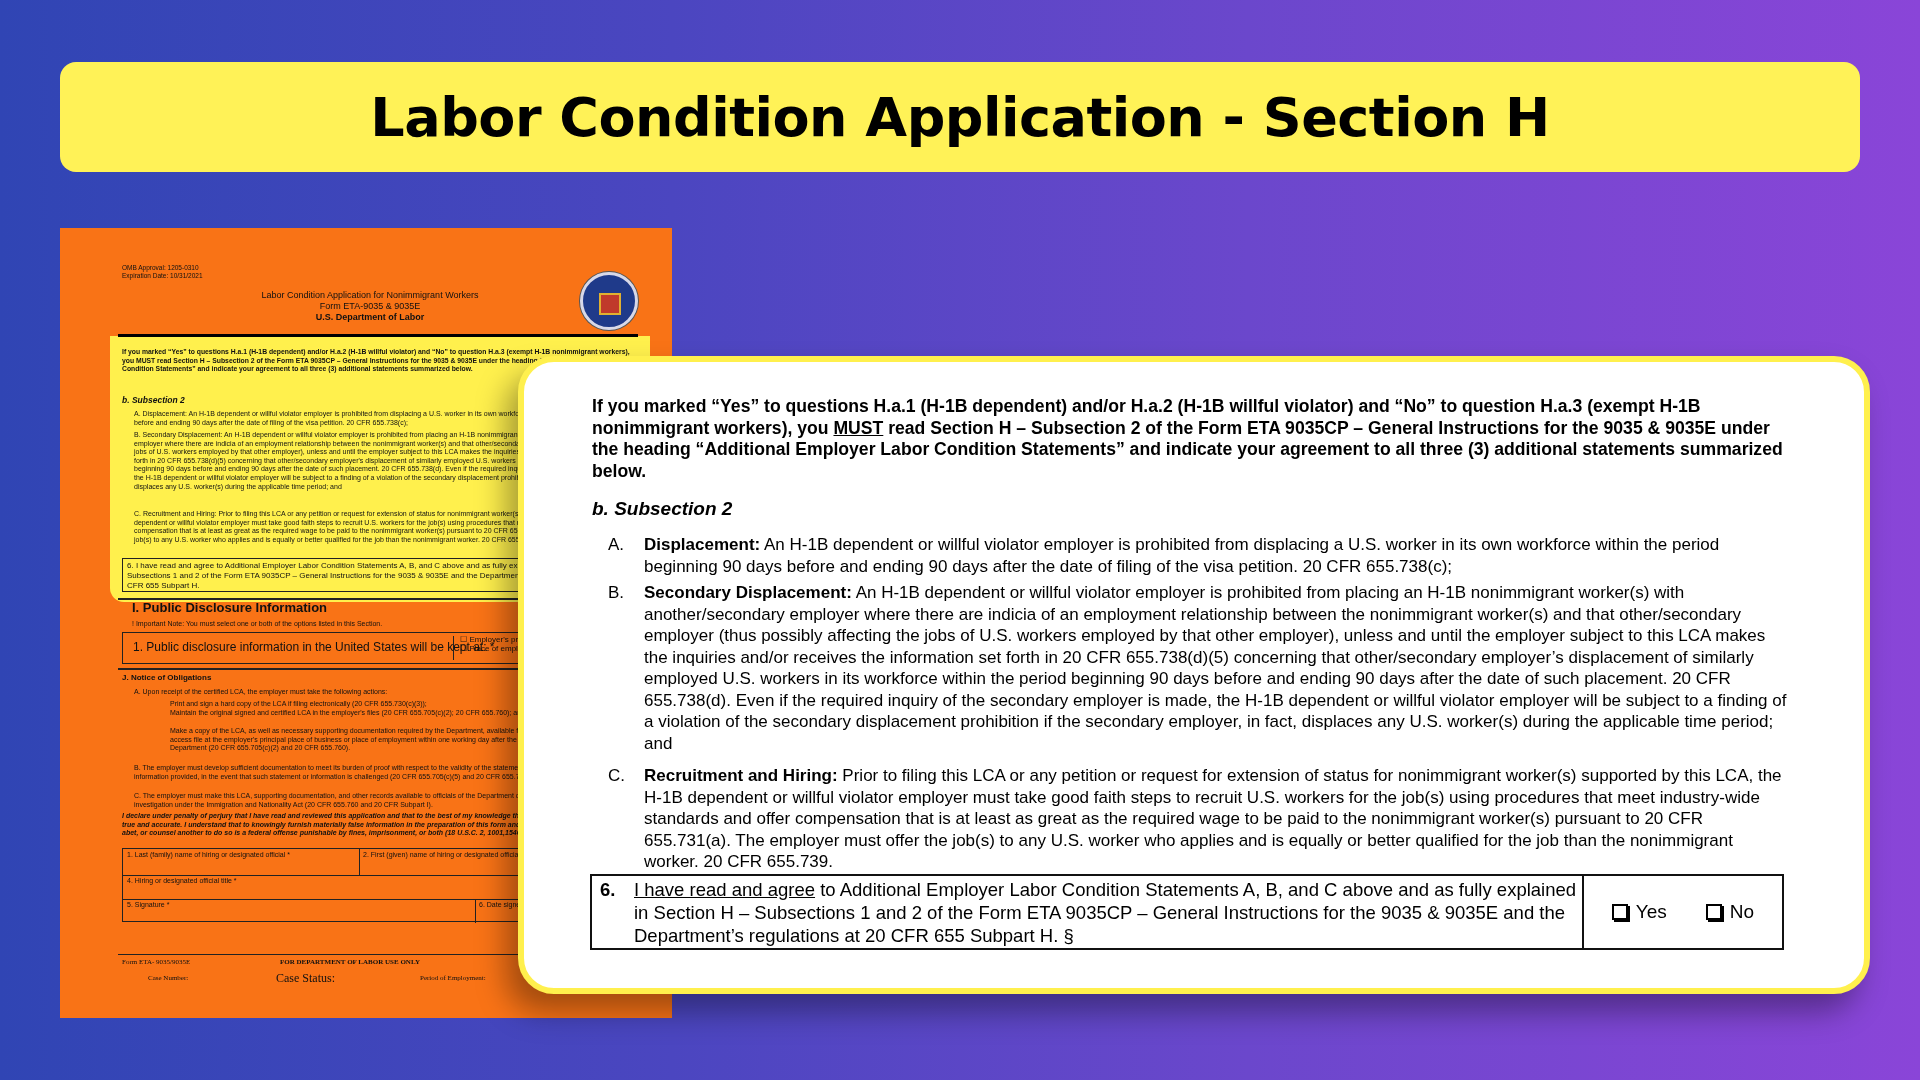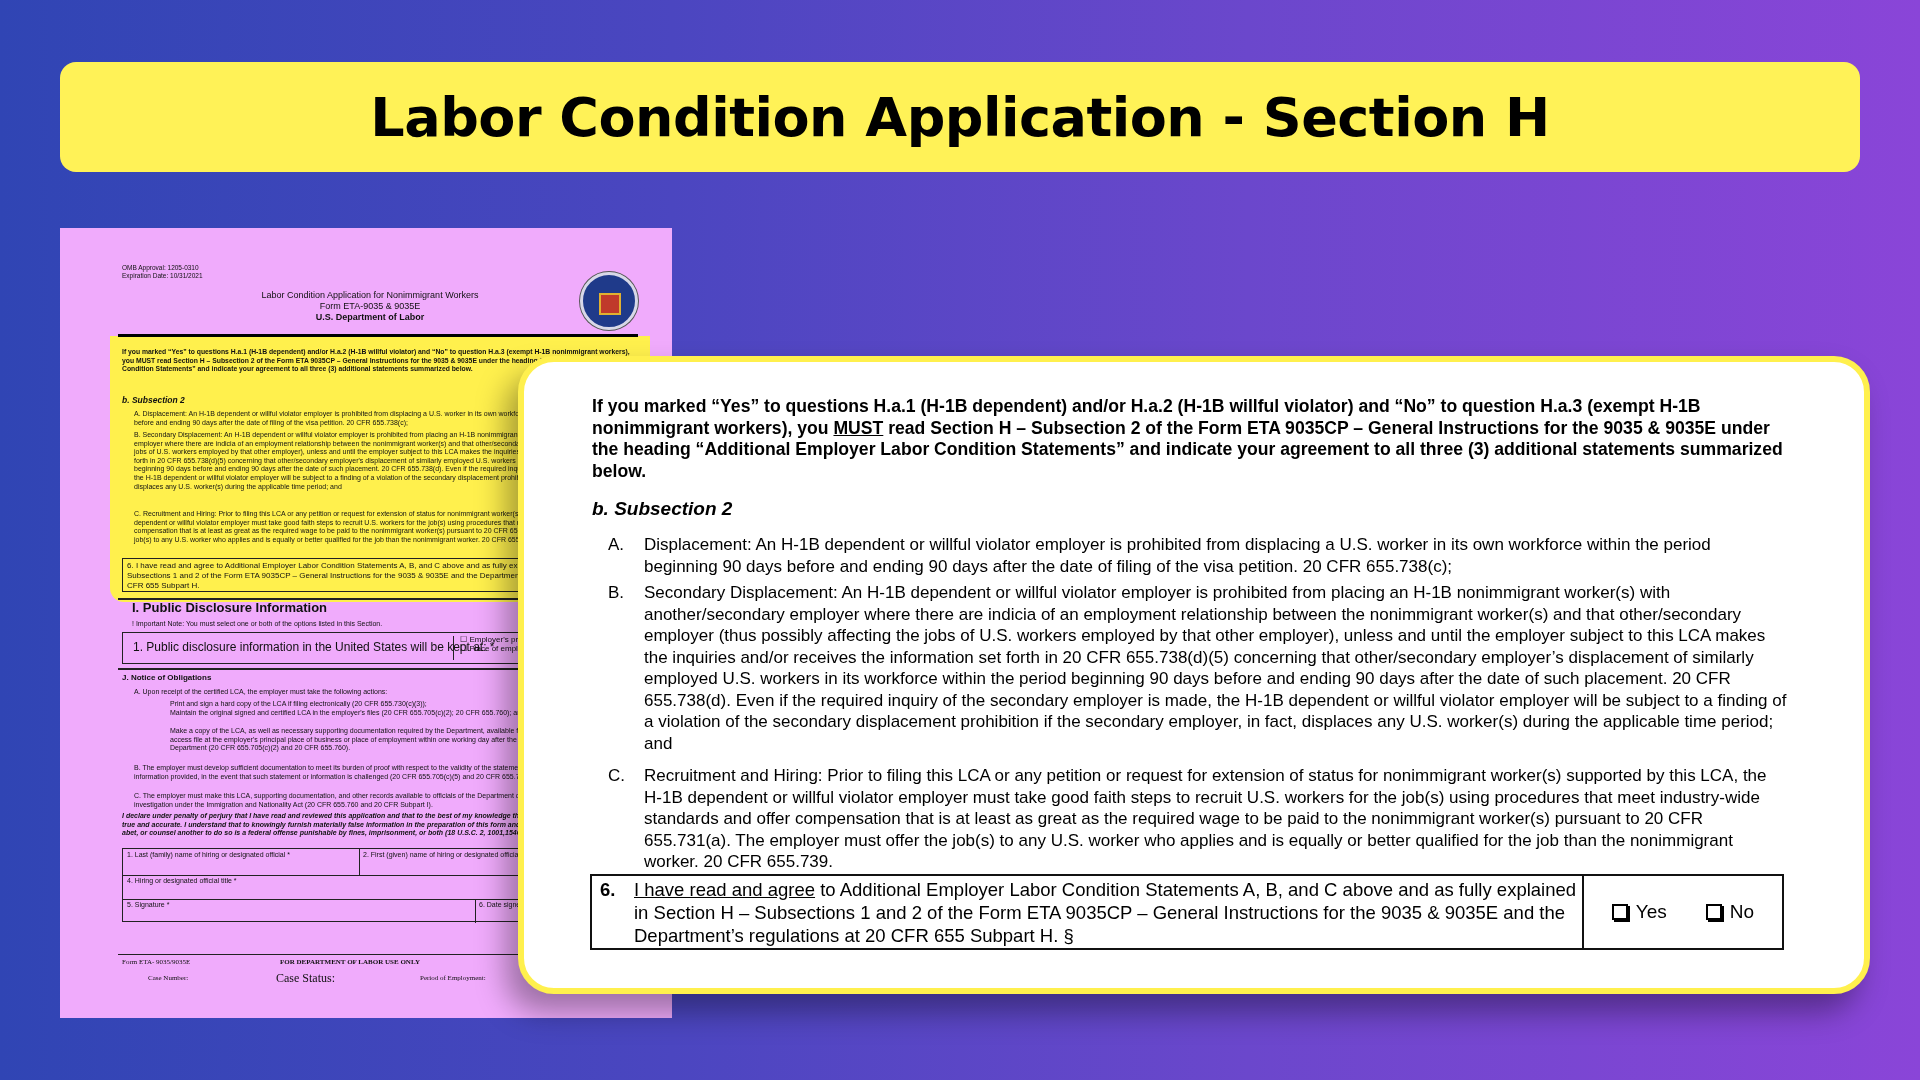--- a/index.html
+++ b/index.html
@@ -4,21 +4,21 @@
 <style>
   html,body{margin:0;padding:0;}
   body{width:1920px;height:1080px;overflow:hidden;position:relative;
     background:linear-gradient(90deg,#3045b4 0%,#4b46c0 35%,#6b47cc 65%,#8a45d8 100%);
     font-family:"Liberation Sans",sans-serif;}
   .banner{position:absolute;left:60px;top:62px;width:1800px;height:110px;background:#fff257;border-radius:16px;
     display:flex;align-items:center;justify-content:center;}
   .banner h1{margin:12px;font-family:"DejaVu Sans",sans-serif;font-weight:bold;font-size:54px;letter-spacing:-0.5px;color:#000;}
 
   
-  .page{position:absolute;left:60px;top:228px;width:612px;height:790px;background:#f0abfc;overflow:hidden;color:#111;}
+  .page{position:absolute;left:60px;top:228px;width:612px;height:790px;background:#f97316;overflow:hidden;color:#111;}
   .page .hdr-left{position:absolute;left:62px;top:36px;font-size:6.5px;line-height:8px;}
   .page .hdr-center{position:absolute;left:150px;top:62px;width:320px;text-align:center;font-size:9px;line-height:11px;}
   .page .hdr-center b{font-size:9px;}
   .seal{position:absolute;left:520px;top:44px;width:52px;height:52px;border-radius:50%;background:#1f3a8a;border:3px solid #d8d8e8;box-shadow:0 0 0 1px #555;}
   .seal::after{content:"";position:absolute;left:16px;top:18px;width:18px;height:18px;background:#c0392b;border:2px solid #e0b030;}
   .page .rule{position:absolute;left:58px;top:106px;width:520px;height:3px;background:#000;}
   .hl{position:absolute;left:50px;top:108px;width:540px;height:266px;background:#fff04d;border-radius:0 0 14px 14px;}
   .small{position:absolute;font-size:7px;line-height:8.6px;}
   .small .it{font-style:italic;font-weight:bold;font-size:8.5px;}
   .sbox{position:absolute;border:1px solid #222;}
@@ -26,21 +26,21 @@
 
   
   .panel{position:absolute;left:518px;top:356px;width:1340px;height:626px;background:#fff;border:6px solid #fff04d;border-radius:36px;
     box-shadow:-12px 18px 30px rgba(0,0,0,0.35);color:#000;}
   .intro{position:absolute;left:68px;top:34px;width:1200px;font-weight:bold;font-size:17.6px;line-height:21.5px;}
   .intro u{text-decoration:underline;}
   .subhead{position:absolute;left:68px;top:136px;font-weight:bold;font-style:italic;font-size:19px;}
   .item{position:absolute;left:84px;width:1180px;font-size:17px;line-height:21.5px;}
   .item .ltr{position:absolute;left:0;top:0;width:30px;}
   .item .body{margin-left:36px;}
-  .item b{font-weight:normal;}
+  .item b{font-weight:bold;}
   .agree{position:absolute;left:66px;top:512px;width:1190px;height:72px;border:2px solid #111;display:flex;}
   .agree .txt{flex:1;position:relative;padding:2px 0 0 8px;font-size:18.5px;line-height:23px;}
   .agree .num{font-weight:bold;position:absolute;left:8px;top:2px;}
   .agree .ag{margin-left:34px;}
   .agree .ag u{font-weight:normal;}
   .agree .opts{width:198px;border-left:2px solid #111;display:flex;align-items:center;justify-content:center;gap:39px;font-size:19px;}
   .cb{display:inline-block;width:12px;height:12px;border:2px solid #000;box-shadow:2px 2px 0 #000;margin-right:8px;vertical-align:-1px;}
   .opt{display:flex;align-items:center;}
 </style>
 </head>

